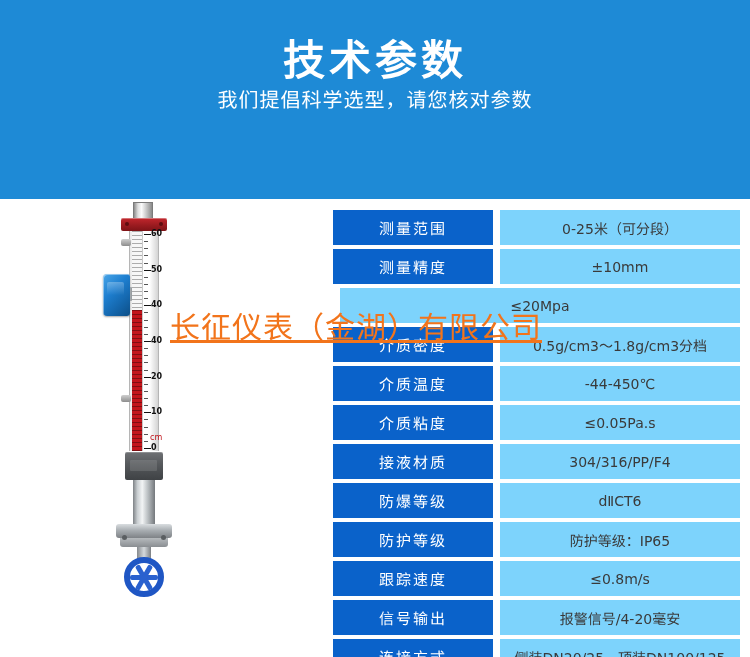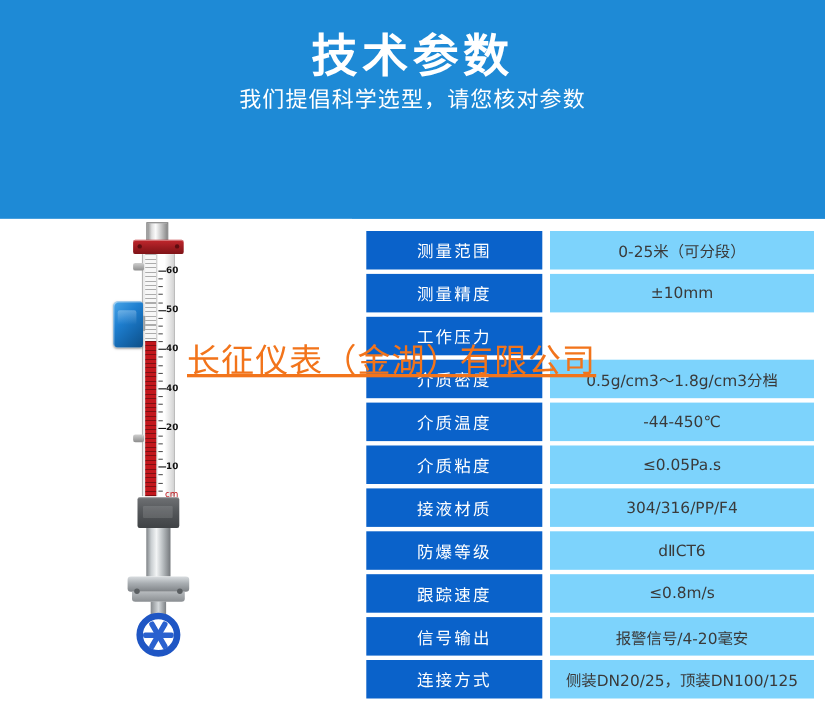--- a/index.html
+++ b/index.html
@@ -26,21 +26,21 @@
     top: 0;
     width: 750px;
     height: 199px;
     background: #1e8ad6;
     display: flex;
     flex-direction: column;
     align-items: center;
     justify-content: flex-start;
   }
   #header-title {
-    margin-top: 28px;
+    margin-top: 38px;
     color: #ffffff;
     font-size: 42px;
     font-weight: bold;
     letter-spacing: 4px;
     line-height: 1.1;
     font-family: "DejaVu Sans", "Liberation Sans", sans-serif;
   }
   #header-subtitle {
     margin-top: 0;
     color: #ffffff;
@@ -134,21 +134,21 @@
     background:
       repeating-linear-gradient(180deg,
         rgba(0,0,0,.35) 0px, rgba(0,0,0,.35) 1px,
         rgba(0,0,0,0) 1px, rgba(0,0,0,0) 4px);
     background-color: #c3161c;
   }
   
   .ruler {
     position: absolute;
     left: 14px;
-    top: 12px;
+    top: 0;
     width: 16px;
     height: 100%;
   }
   .tick {
     position: absolute;
     left: 0;
     height: 1px;
     background: #2a2a2a;
   }
   .tick.major { width: 7px; background: #111; height: 1px; }
@@ -442,22 +442,22 @@
         <div class="spec-label">测量范围</div>
         <div class="spec-gap"></div>
         <div class="spec-value">0-25米（可分段）</div>
       </div>
       <div class="spec-row">
         <div class="spec-label">测量精度</div>
         <div class="spec-gap"></div>
         <div class="spec-value">±10mm</div>
       </div>
       <div class="spec-row">
-        <div class="spec-label">工作压力</div>
-        <div class="spec-gap"></div>
+        <div class="spec-gap"></div>
+        <div class="spec-value">≤20Mpa</div>
       </div>
       <div class="spec-row">
         <div class="spec-label">介质密度</div>
         <div class="spec-gap"></div>
         <div class="spec-value">0.5g/cm3～1.8g/cm3分档</div>
       </div>
       <div class="spec-row">
         <div class="spec-label">介质温度</div>
         <div class="spec-gap"></div>
         <div class="spec-value">-44-450℃</div>
@@ -471,20 +471,25 @@
         <div class="spec-label">接液材质</div>
         <div class="spec-gap"></div>
         <div class="spec-value">304/316/PP/F4</div>
       </div>
       <div class="spec-row">
         <div class="spec-label">防爆等级</div>
         <div class="spec-gap"></div>
         <div class="spec-value">dⅡCT6</div>
       </div>
       <div class="spec-row">
+        <div class="spec-label">防护等级</div>
+        <div class="spec-gap"></div>
+        <div class="spec-value">防护等级：IP65</div>
+      </div>
+      <div class="spec-row">
         <div class="spec-label">跟踪速度</div>
         <div class="spec-gap"></div>
         <div class="spec-value">≤0.8m/s</div>
       </div>
       <div class="spec-row">
         <div class="spec-label">信号输出</div>
         <div class="spec-gap"></div>
         <div class="spec-value">报警信号/4-20毫安</div>
       </div>
       <div class="spec-row">

